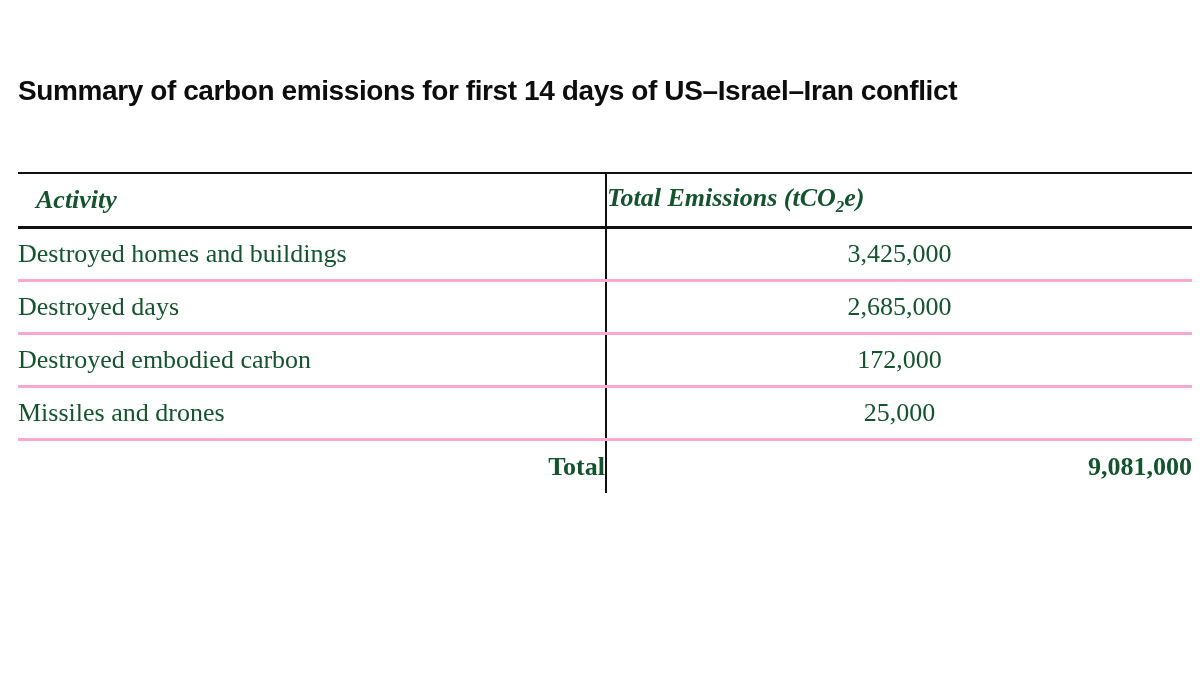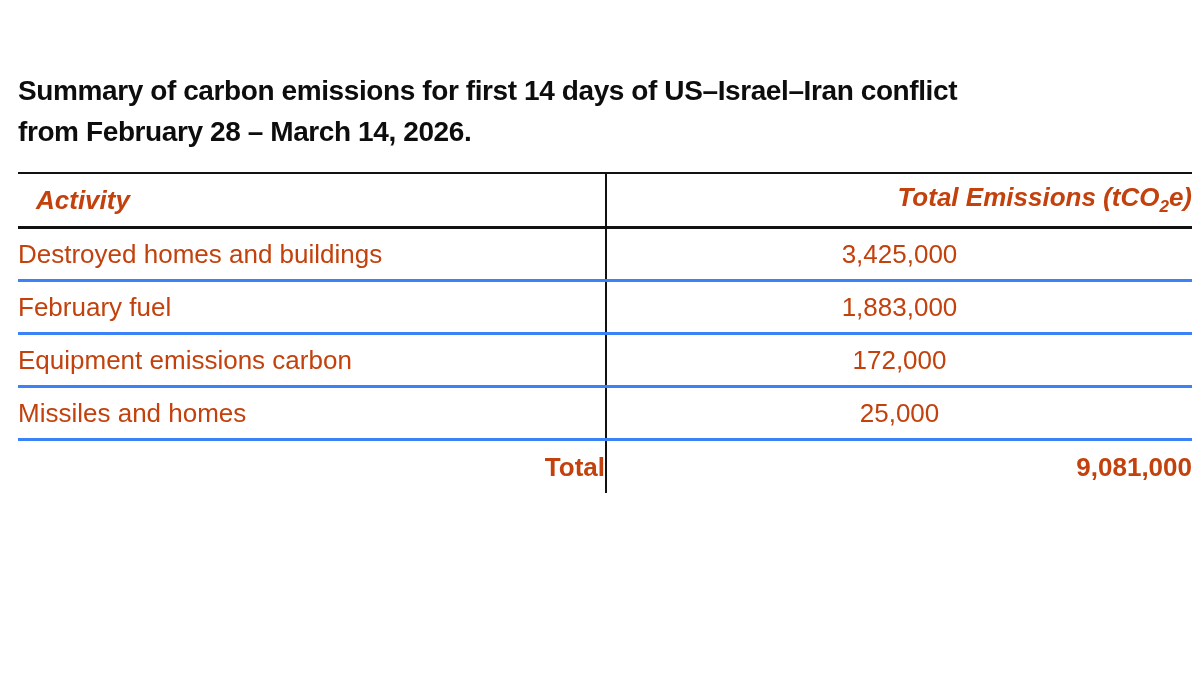--- a/index.html
+++ b/index.html
@@ -33,85 +33,85 @@
     position: absolute;
     left: 18px;
     top: 172px;
     width: 1174px;
     border-collapse: collapse;
     table-layout: fixed;
   }
   table.emissions th,
   table.emissions td {
     font-size: 26px;
-    color: #c2410c;
+    color: #14532d;
     padding: 0;
     white-space: nowrap;
     overflow: visible;
+    font-family: Liberation Serif, serif;
   }
   
   col.activity-col { width: 588px; }
   col.value-col   { width: 586px; }
 
   
   thead tr {
     border-top: 2px solid #111111;
     border-bottom: 3px solid #111111;
   }
   thead th { height: 52px; font-weight: 700; font-style: italic; }
   thead th.activity-cell { text-align: left; padding-left: 18px; }
-  thead th.value-cell { text-align: right; }
+  thead th.value-cell { text-align: left; }
   thead th sub { font-size: 17px; }
 
   
-  tbody tr { border-bottom: 3px solid #3b82f6; }
+  tbody tr { border-bottom: 3px solid #f9a8d4; }
   tbody tr:last-child { border-bottom: none; }
   tbody td { height: 50px; font-weight: 400; }
   td.activity-cell, th.activity-cell { border-right: 2px solid #111111; }
   td.activity-cell { text-align: left; padding-left: 18px; }
   td.value-cell { text-align: center; }
 
   tr.total-row td { font-weight: 700; height: 52px; text-align: right; }
 </style>
 </head>
 <body>
 
 <div class="page">
 
   <h1 class="title">
     <span class="title-line">Summary of carbon emissions for first 14 days of US–Israel–Iran conflict</span>
-    <span class="title-line">from February 28 – March 14, 2026.</span>
   </h1>
 
   <table class="emissions">
     <colgroup>
       <col class="activity-col">
       <col class="value-col">
     </colgroup>
     <thead>
       <tr>
         <th class="activity-cell">Activity</th>
         <th class="value-cell"><span>Total Emissions (tCO</span><sub>2</sub><span>e)</span></th>
       </tr>
     </thead>
     <tbody>
       <tr>
         <td class="activity-cell">Destroyed homes and buildings</td>
         <td class="value-cell">3,425,000</td>
       </tr>
       <tr>
-        <td class="activity-cell">February fuel</td>
-        <td class="value-cell">1,883,000</td>
+        <td class="activity-cell">Destroyed days</td>
+        <td class="value-cell">2,685,000</td>
       </tr>
       <tr>
-        <td class="activity-cell">Equipment emissions carbon</td>
+        <td class="activity-cell">Destroyed embodied carbon</td>
         <td class="value-cell">172,000</td>
       </tr>
       <tr>
-        <td class="activity-cell">Missiles and homes</td>
+        <td class="activity-cell">Missiles and drones</td>
         <td class="value-cell">25,000</td>
       </tr>
       <tr class="total-row">
         <td class="activity-cell">Total</td>
         <td class="value-cell">9,081,000</td>
       </tr>
     </tbody>
   </table>
 
 </div>

